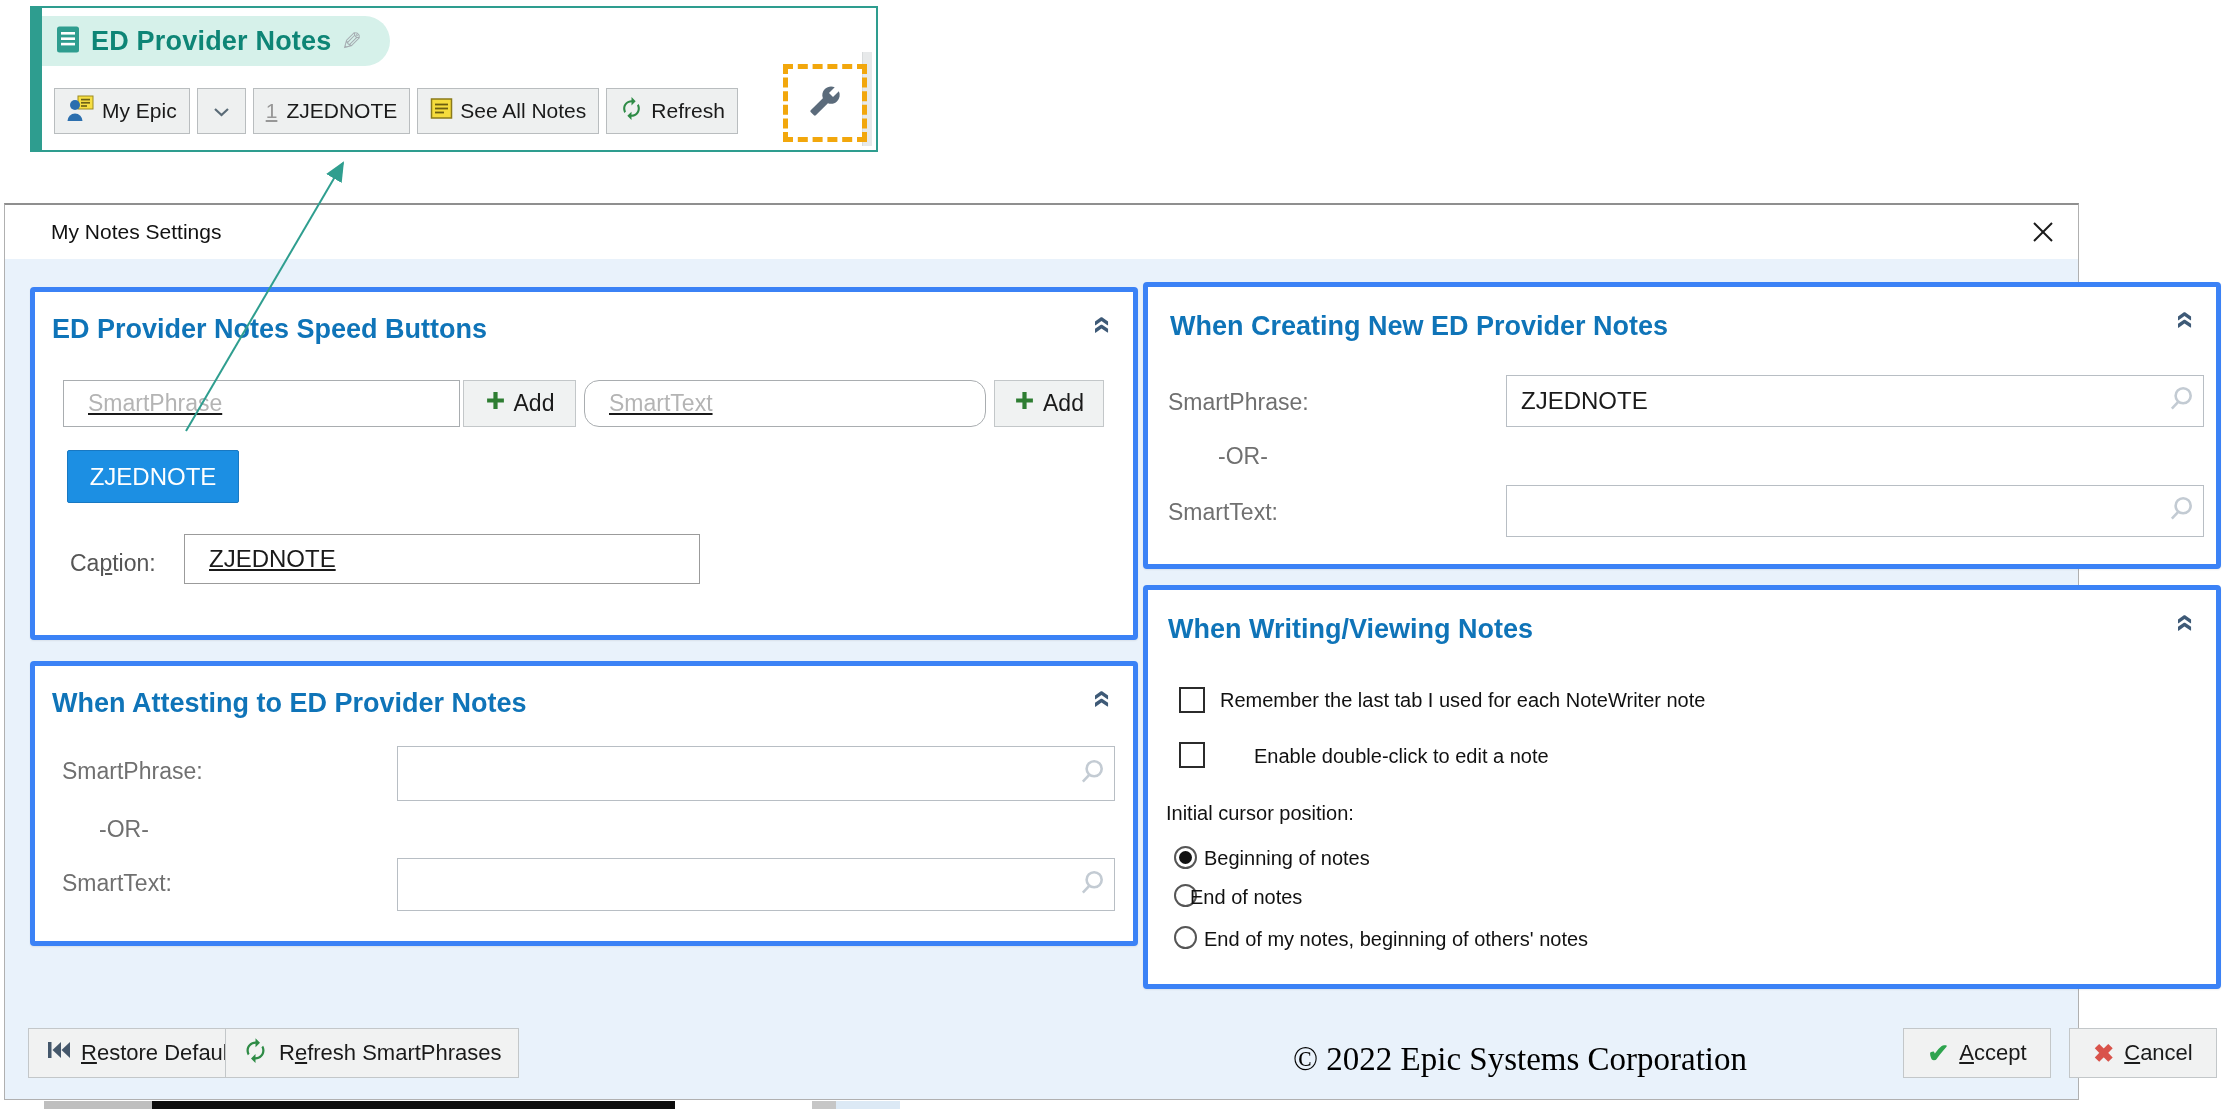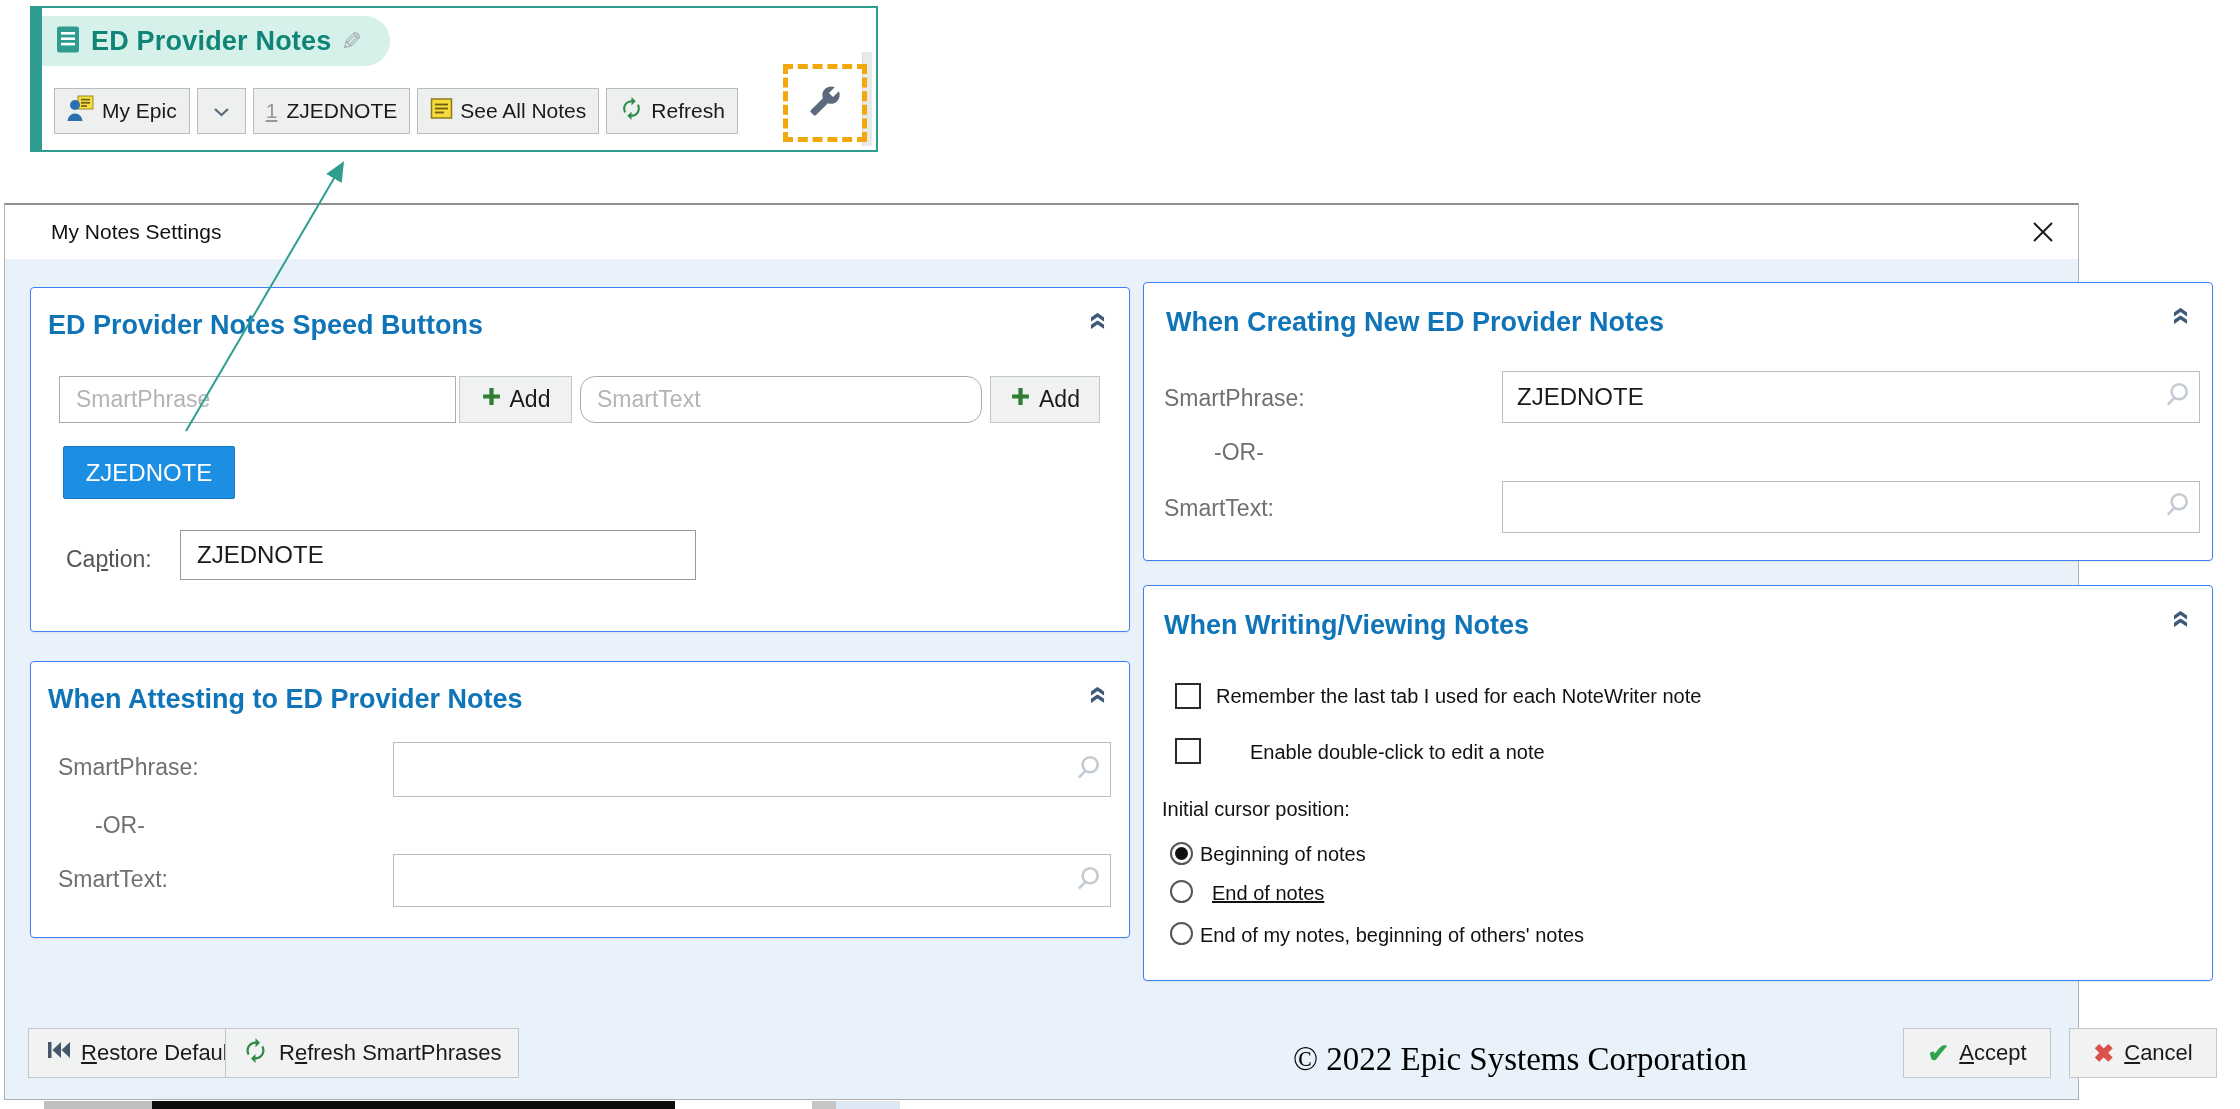--- a/index.html
+++ b/index.html
@@ -27,28 +27,28 @@
   .overlay{position:absolute;left:0;top:0;width:2240px;height:1109px;pointer-events:none;z-index:50;}
 
   
   .dialog{position:absolute;left:4px;top:203px;width:2075px;height:897px;background:#6d28d9;
           border:1px solid #b0b0b0;border-top:2px solid #8f8f8f;box-sizing:border-box;}
   .dlg-titlebar{position:relative;height:54px;background:#fff;}
   .dlg-title{position:absolute;left:46px;top:0;line-height:54px;font-size:21px;color:#111;}
   .dlg-close{position:absolute;right:22px;top:14px;width:26px;height:26px;cursor:pointer;}
   .dlg-body{position:absolute;left:0;right:0;top:54px;bottom:0;background:#e9f2fb;}
 
-  .card{position:absolute;background:#fff;border:1px solid #3b82f6;border-radius:4px;
+  .card{position:absolute;background:#fff;border:5px solid #3b82f6;border-radius:4px;
         box-shadow:0 1px 2px rgba(0,0,0,.07);}
   .card-title{position:absolute;font-size:27px;font-weight:bold;color:#0f74b8;}
   .collapse{position:absolute;right:20px;top:18px;font-size:33px;font-weight:bold;color:#3e5a77;
             transform:rotate(90deg);display:inline-block;line-height:30px;cursor:pointer;}
 
   .ghost-input{position:absolute;box-sizing:border-box;background:#fff;border:1px solid #a9adb0;
-        font-size:23px;padding:0 16px;color:#1a1a1a;font-family:"Liberation Sans",sans-serif;}
+        font-size:23px;padding:0 24px;color:#1a1a1a;font-family:"Liberation Sans",sans-serif;text-decoration:underline;}
   .ghost-input::placeholder{color:#b4b4b4;opacity:1;}
   .search-wrap{position:absolute;box-sizing:border-box;background:#fff;border:1px solid #b8bec4;}
   .search-wrap input{position:absolute;left:0;top:0;width:100%;height:100%;border:none;outline:none;
         font-size:24px;padding:0 46px 0 14px;box-sizing:border-box;color:#1a1a1a;background:transparent;
         font-family:"Liberation Sans",sans-serif;}
   .search-wrap .mag{position:absolute;right:8px;top:50%;transform:translateY(-50%);}
 
   .addbtn{position:absolute;height:47px;box-sizing:border-box;display:flex;align-items:center;justify-content:center;
         gap:8px;background:#f0f2f2;border:1px solid #c3c7c9;font-size:23px;color:#1a1a1a;cursor:pointer;}
   .speedbtn{position:absolute;left:32px;top:158px;width:170px;height:51px;background:#1c8fe3;border:1px solid #1878c2;
@@ -263,21 +263,21 @@
 
         <div class="cbx" style="left:31px;top:152px;"></div>
         <div class="dlabel" style="left:72px;top:155px;margin-left:34px;">Enable double-click to edit a note</div>
 
         <div class="dlabel" style="left:18px;top:212px;">Initial cursor position:</div>
 
         <div class="rad sel" style="left:26px;top:256px;"></div>
         <div class="dlabel" style="left:56px;top:257px;">Beginning of notes</div>
 
         <div class="rad" style="left:26px;top:294px;"></div>
-        <div class="dlabel" style="left:68px;top:296px;text-decoration:underline;">End of notes</div>
+        <div class="dlabel" style="left:42px;top:296px;">End of notes</div>
 
         <div class="rad" style="left:26px;top:336px;"></div>
         <div class="dlabel" style="left:56px;top:338px;">End of my notes, beginning of others' notes</div>
       </div>
 
       <div class="fbtn" style="left:23px;top:769px;">
         <span>
           <svg width="26" height="24" viewBox="0 0 26 24">
             <rect x="3" y="4" width="3.5" height="16" fill="#44576b"></rect>
             <path d="M16 4 L7.5 12 L16 20 z" fill="#44576b"></path>

